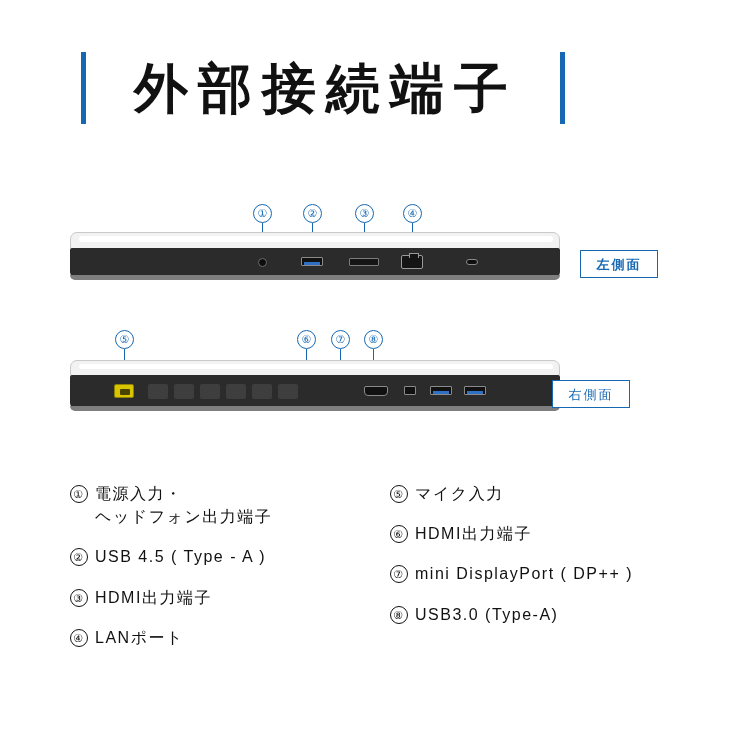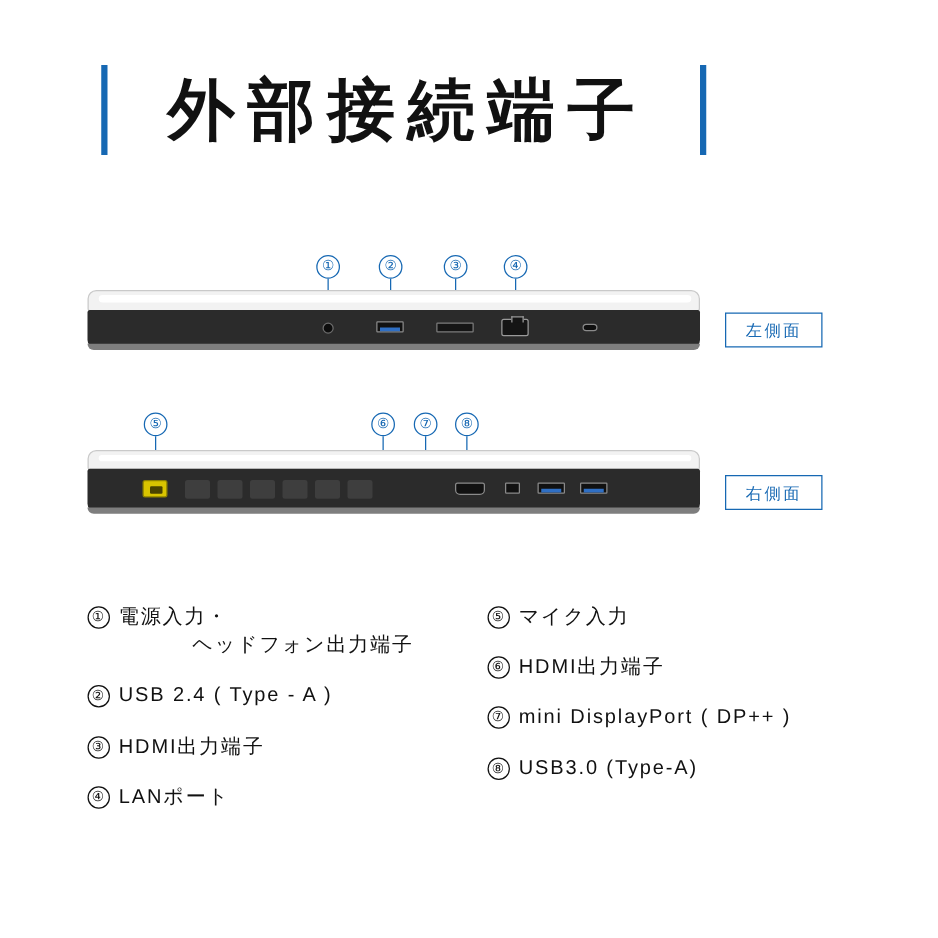--- a/index.html
+++ b/index.html
@@ -277,21 +277,21 @@
     border: 1px solid #111111;
     border-radius: 50%;
     font-size: 11px;
     line-height: 16px;
     text-align: center;
     margin-right: 7px;
     margin-top: 3px;
     box-sizing: border-box;
   }
   .legend-text { flex: 1 1 auto; }
-  .legend-text .line2 { display: block; text-align: center; }
+  .legend-text .line2 { display: block; }
 </style>
 </head>
 <body>
 
 <div class="header">
   <div class="header-rule left"></div>
   <div class="header-title">外部接続端子</div>
   <div class="header-rule right"></div>
 </div>
 
@@ -320,21 +320,21 @@
     <div class="port port-usb" style="left:231px; top:25px;">
       <div class="usb-blue"></div>
     </div>
     <div class="port port-sd" style="left:279px; top:26px;"></div>
     <div class="port port-lan" style="left:331px; top:23px;">
       <div class="port-lan-notch"></div>
     </div>
     <div class="port port-lock" style="left:396px; top:27px;"></div>
   </div>
 
-  <div class="side-label" style="left:580px; top:60px;">左側面</div>
+  <div class="side-label" style="left:580px; top:60px;font-weight:bold;">左側面</div>
 
   <div class="callout" style="left:115px; top:140px;">⑤</div>
   <div class="leader" style="left:124px; top:159px; height:44px;"></div>
 
   <div class="callout" style="left:297px; top:140px;">⑥</div>
   <div class="leader" style="left:306px; top:159px; height:44px;"></div>
 
   <div class="callout" style="left:331px; top:140px;">⑦</div>
   <div class="leader" style="left:340px; top:159px; height:44px;"></div>
 
@@ -365,38 +365,38 @@
     <div class="port port-hdmi" style="left:294px; top:26px;"></div>
     <div class="port port-mdp" style="left:334px; top:26px;"></div>
     <div class="port port-usb" style="left:360px; top:26px;">
       <div class="usb-blue"></div>
     </div>
     <div class="port port-usb" style="left:394px; top:26px;">
       <div class="usb-blue"></div>
     </div>
   </div>
 
-  <div class="side-label" style="left:580px; top:190px;">右側面</div>
+  <div class="side-label" style="left:552px; top:190px;">右側面</div>
 </div>
 
 <div class="legend">
 
   <div class="legend-col left">
 
     <div class="legend-item">
       <div class="legend-num">①</div>
       <div class="legend-text">
         <span>電源入力・</span>
         <span class="line2">ヘッドフォン出力端子</span>
       </div>
     </div>
 
     <div class="legend-item">
       <div class="legend-num">②</div>
-      <div class="legend-text">USB 2.4 ( Type - A )</div>
+      <div class="legend-text">USB 4.5 ( Type - A )</div>
     </div>
 
     <div class="legend-item">
       <div class="legend-num">③</div>
       <div class="legend-text">HDMI出力端子</div>
     </div>
 
     <div class="legend-item">
       <div class="legend-num">④</div>
       <div class="legend-text">LANポート</div>

